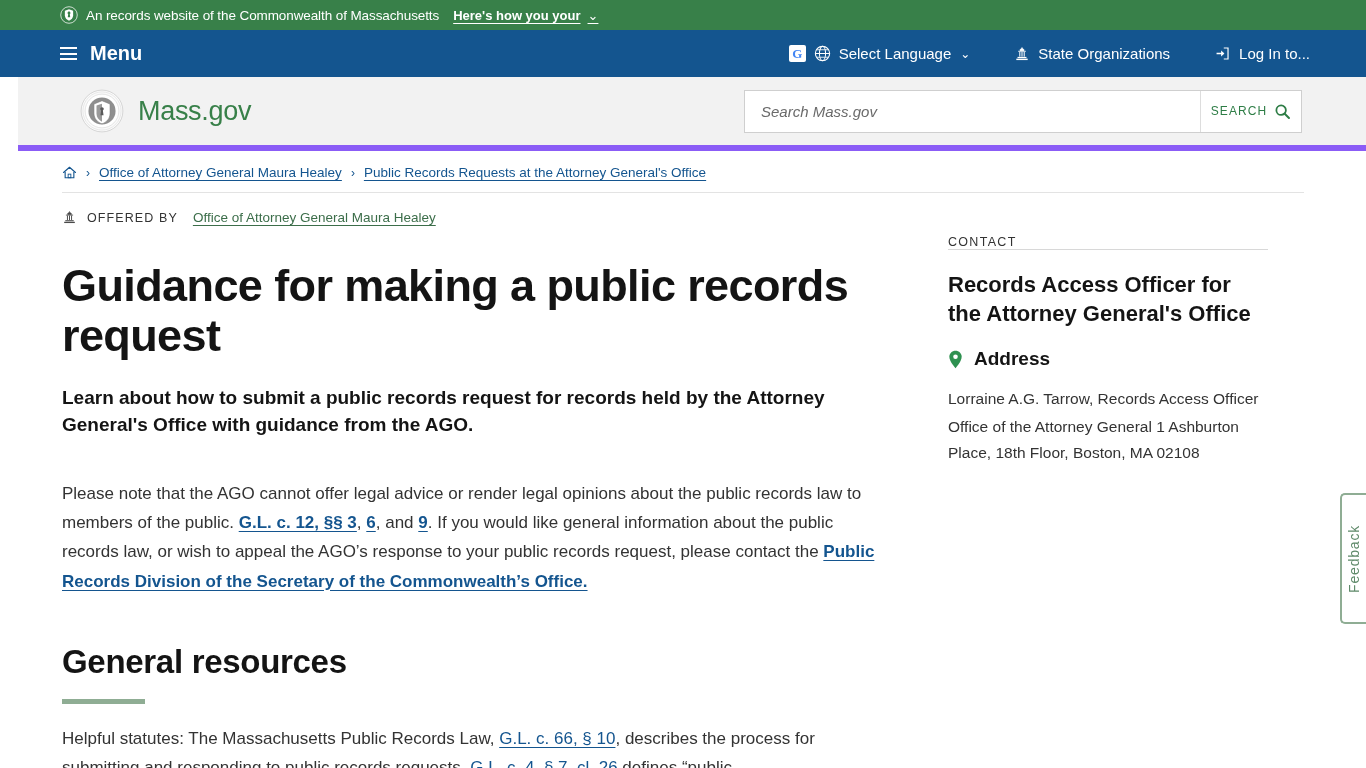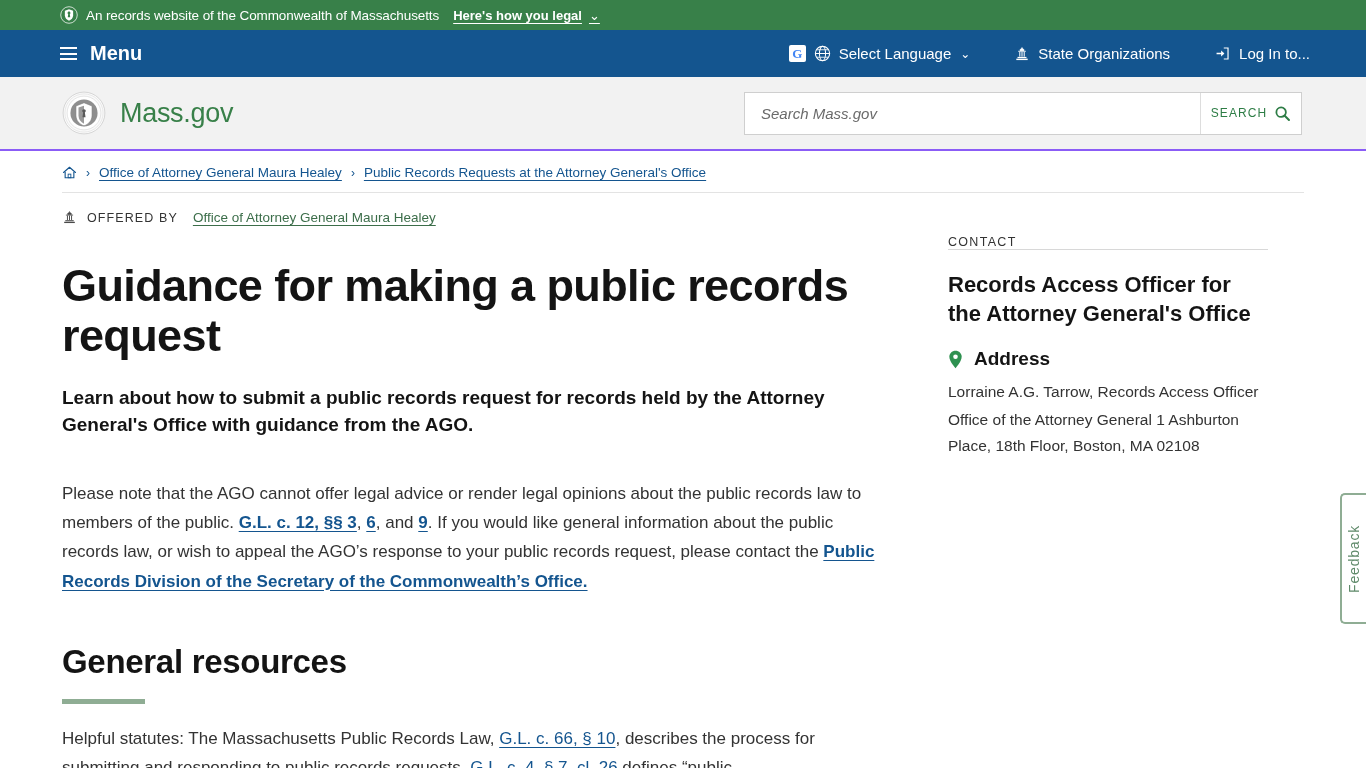--- a/index.html
+++ b/index.html
@@ -104,21 +104,22 @@
     font-family: "Liberation Serif", serif;
   }
   .caret { margin-left: 9px; font-size: 12px; }
 
   
   .site-header {
     height: 74px;
     background: #f2f2f2;
     display: flex;
     align-items: center;
-    border-bottom: 2px solid #8b5cf6;
+    border-bottom: 6px solid #8b5cf6;
+    margin-left: 18px;
   }
   .brand {
     display: flex;
     align-items: center;
     margin-left: 62px;
     cursor: pointer;
   }
   .seal { width: 44px; height: 44px; margin-right: 14px; }
   .brand-text {
     font-size: 27px;
@@ -280,21 +281,21 @@
     margin-top: 20px;
     font-size: 19px;
     font-weight: bold;
     color: #141414;
   }
   .addr-head .pin { margin-right: 11px; display: inline-flex; }
   .addr-line {
     font-size: 15.5px;
     line-height: 1.68;
     color: #333333;
-    margin-top: 9px;
+    margin-top: 16px;
   }
   .addr-line.second { margin-top: 2px; }
   .directions-link {
     color: #14558f;
     text-decoration: underline;
     text-underline-offset: 3px;
     font-size: 15.5px;
     font-weight: bold;
     display: block;
     margin-top: 4px;
@@ -330,21 +331,21 @@
 <body>
 
 <div class="official-bar">
   <svg class="shield-ic" viewBox="0 0 20 20">
     <circle cx="10" cy="10" r="9.2" fill="none" stroke="#cfe0d2" stroke-width="1.1"></circle>
     <path d="M10 3.6 L14.6 5.4 L14.6 10.2 C14.6 13.1 12.6 15.3 10 16.3 C7.4 15.3 5.4 13.1 5.4 10.2 L5.4 5.4 Z" fill="#ffffff"></path>
     <path d="M10 6.2 c-1 0-1.6 .75-1.6 1.6 0 .6 .3 1 .7 1.3 l-.5 3.4 h2.8 l-.5-3.4 c .4-.3 .7-.7 .7-1.3 0-.85-.6-1.6-1.6-1.6 z" fill="#388049"></path>
   </svg>
   <span class="official-text">An records website of the Commonwealth of Massachusetts</span>
   <span class="how-you-know">
-    <span>Here's how you legal</span>
+    <span>Here's how you your</span>
     <span class="chev">⌄</span>
   </span>
 </div>
 
 <div class="navbar">
   <div class="menu-btn">
     <span class="hamburger">
         <span></span>
         <span></span>
         <span></span>

